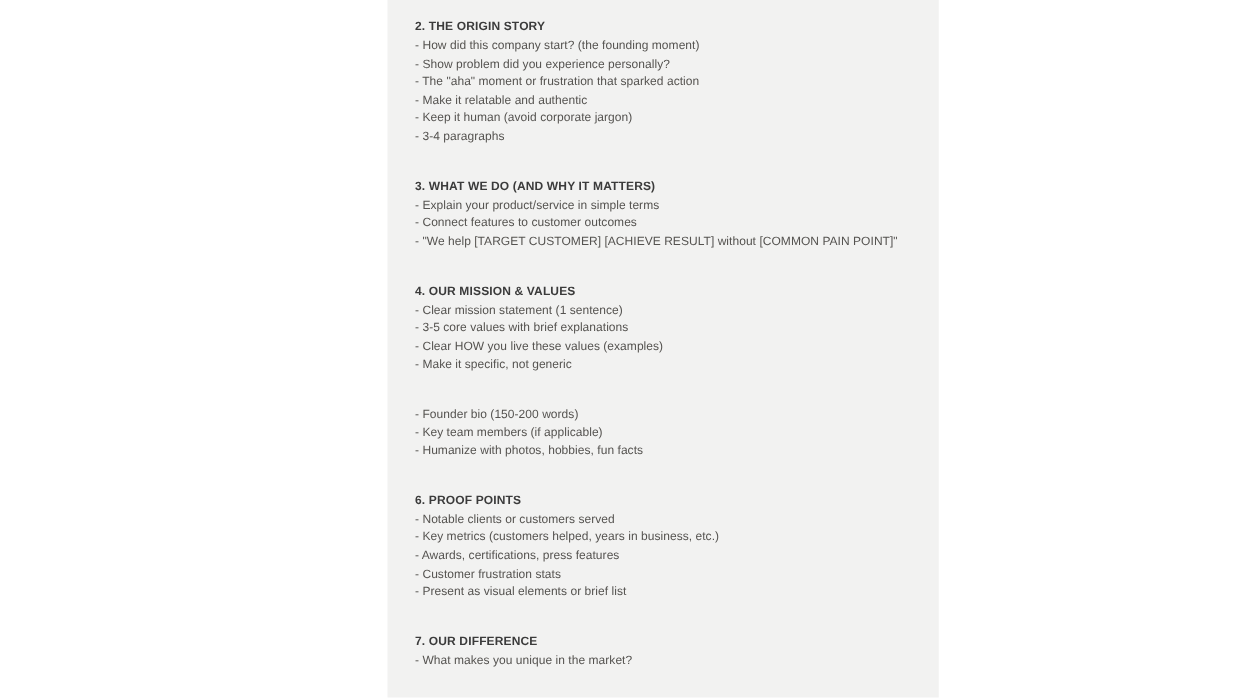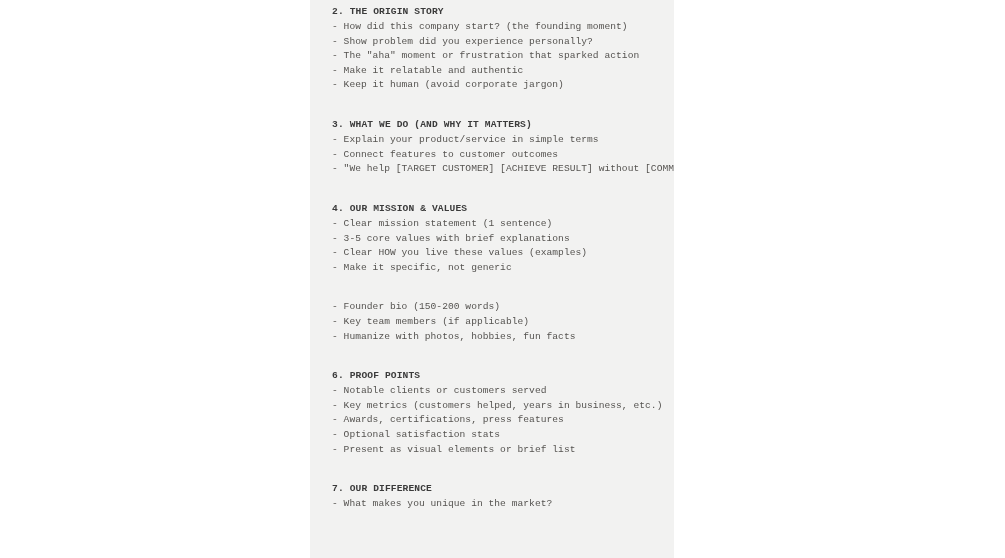--- a/index.html
+++ b/index.html
@@ -16,27 +16,26 @@
   #page {
     position: relative;
     width: 1005px;
     height: 558px;
     background: #ffffff;
   }
   #doc-panel {
     position: absolute;
     left: 310px;
     top: 0;
-    width: 364px;
+    width: 441px;
     height: 558px;
     background: #f2f2f1;
     overflow: hidden;
     box-sizing: border-box;
-    padding: 4px 22px;
-    font-family: Liberation Mono, monospace;
+    padding: 14px 22px;
   }
   #doc-body {
     position: relative;
     top: 1px;
   }
   .section {
     margin: 0 0 25px 0;
   }
   .section:last-child {
     margin-bottom: 0;
@@ -66,20 +65,21 @@
 <div id="page">
   <div id="doc-panel">
     <div id="doc-body">
         <div class="section">
           <div class="section-heading">2. THE ORIGIN STORY</div>
           <div class="bullet-line">- How did this company start? (the founding moment)</div>
           <div class="bullet-line">- Show problem did you experience personally?</div>
           <div class="bullet-line">- The "aha" moment or frustration that sparked action</div>
           <div class="bullet-line">- Make it relatable and authentic</div>
           <div class="bullet-line">- Keep it human (avoid corporate jargon)</div>
+          <div class="bullet-line">- 3-4 paragraphs</div>
         </div>
         <div class="section">
           <div class="section-heading">3. WHAT WE DO (AND WHY IT MATTERS)</div>
           <div class="bullet-line">- Explain your product/service in simple terms</div>
           <div class="bullet-line">- Connect features to customer outcomes</div>
           <div class="bullet-line">- "We help [TARGET CUSTOMER] [ACHIEVE RESULT] without [COMMON PAIN POINT]"</div>
         </div>
         <div class="section">
           <div class="section-heading">4. OUR MISSION &amp; VALUES</div>
           <div class="bullet-line">- Clear mission statement (1 sentence)</div>
@@ -90,21 +90,21 @@
         <div class="section">
           <div class="bullet-line">- Founder bio (150-200 words)</div>
           <div class="bullet-line">- Key team members (if applicable)</div>
           <div class="bullet-line">- Humanize with photos, hobbies, fun facts</div>
         </div>
         <div class="section">
           <div class="section-heading">6. PROOF POINTS</div>
           <div class="bullet-line">- Notable clients or customers served</div>
           <div class="bullet-line">- Key metrics (customers helped, years in business, etc.)</div>
           <div class="bullet-line">- Awards, certifications, press features</div>
-          <div class="bullet-line">- Optional satisfaction stats</div>
+          <div class="bullet-line">- Customer frustration stats</div>
           <div class="bullet-line">- Present as visual elements or brief list</div>
         </div>
         <div class="section">
           <div class="section-heading">7. OUR DIFFERENCE</div>
           <div class="bullet-line">- What makes you unique in the market?</div>
         </div>
       </div>
   </div>
 </div>
 

